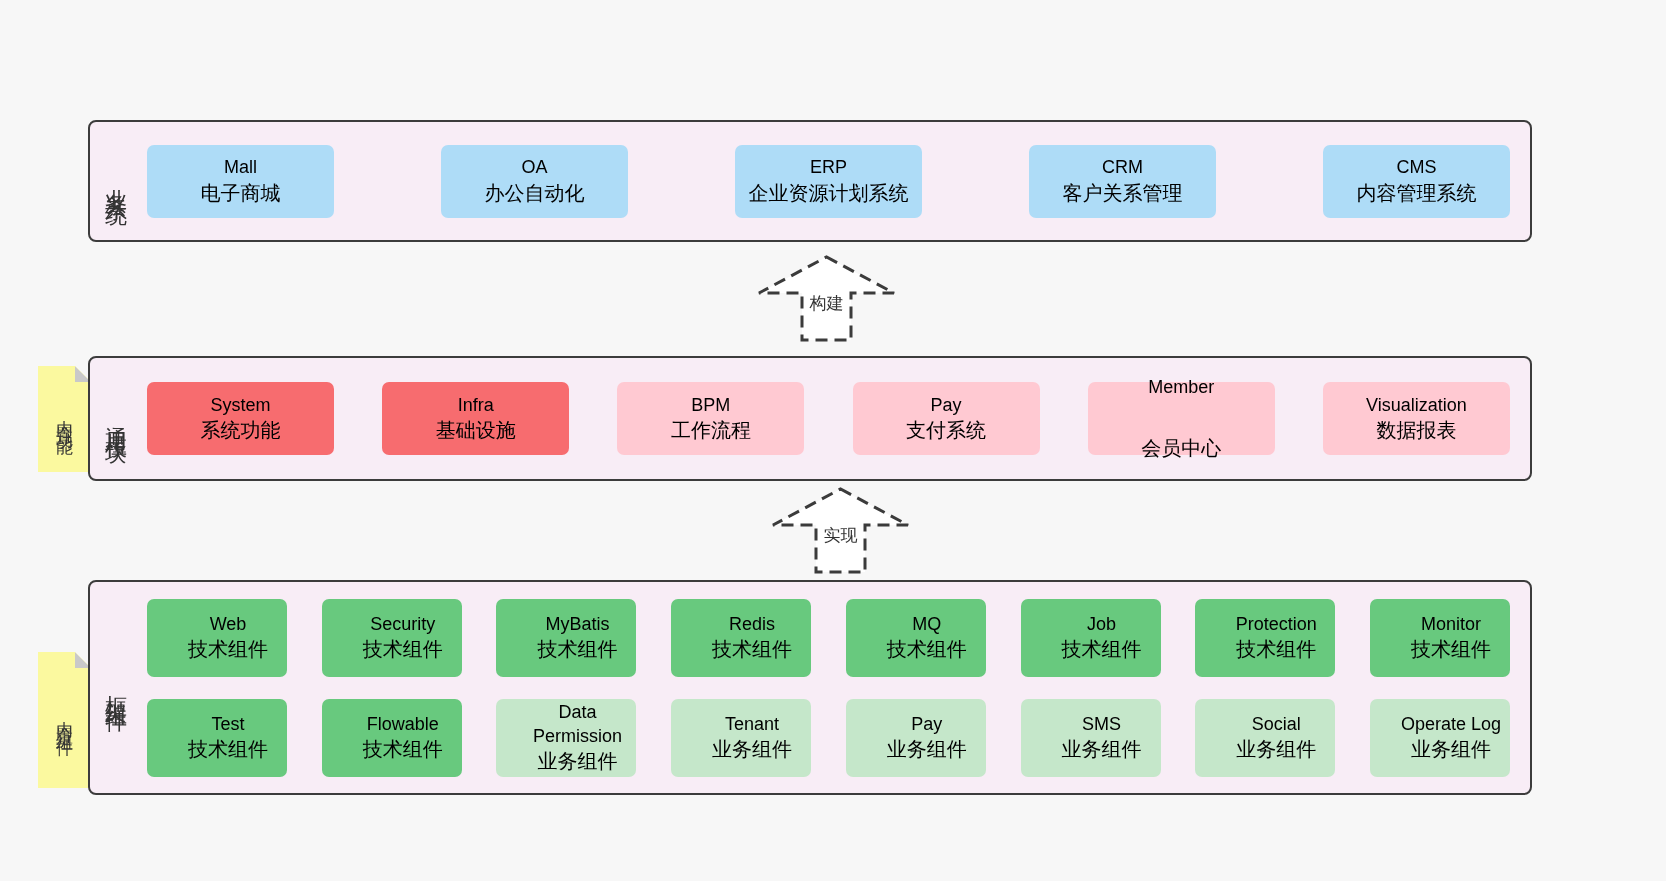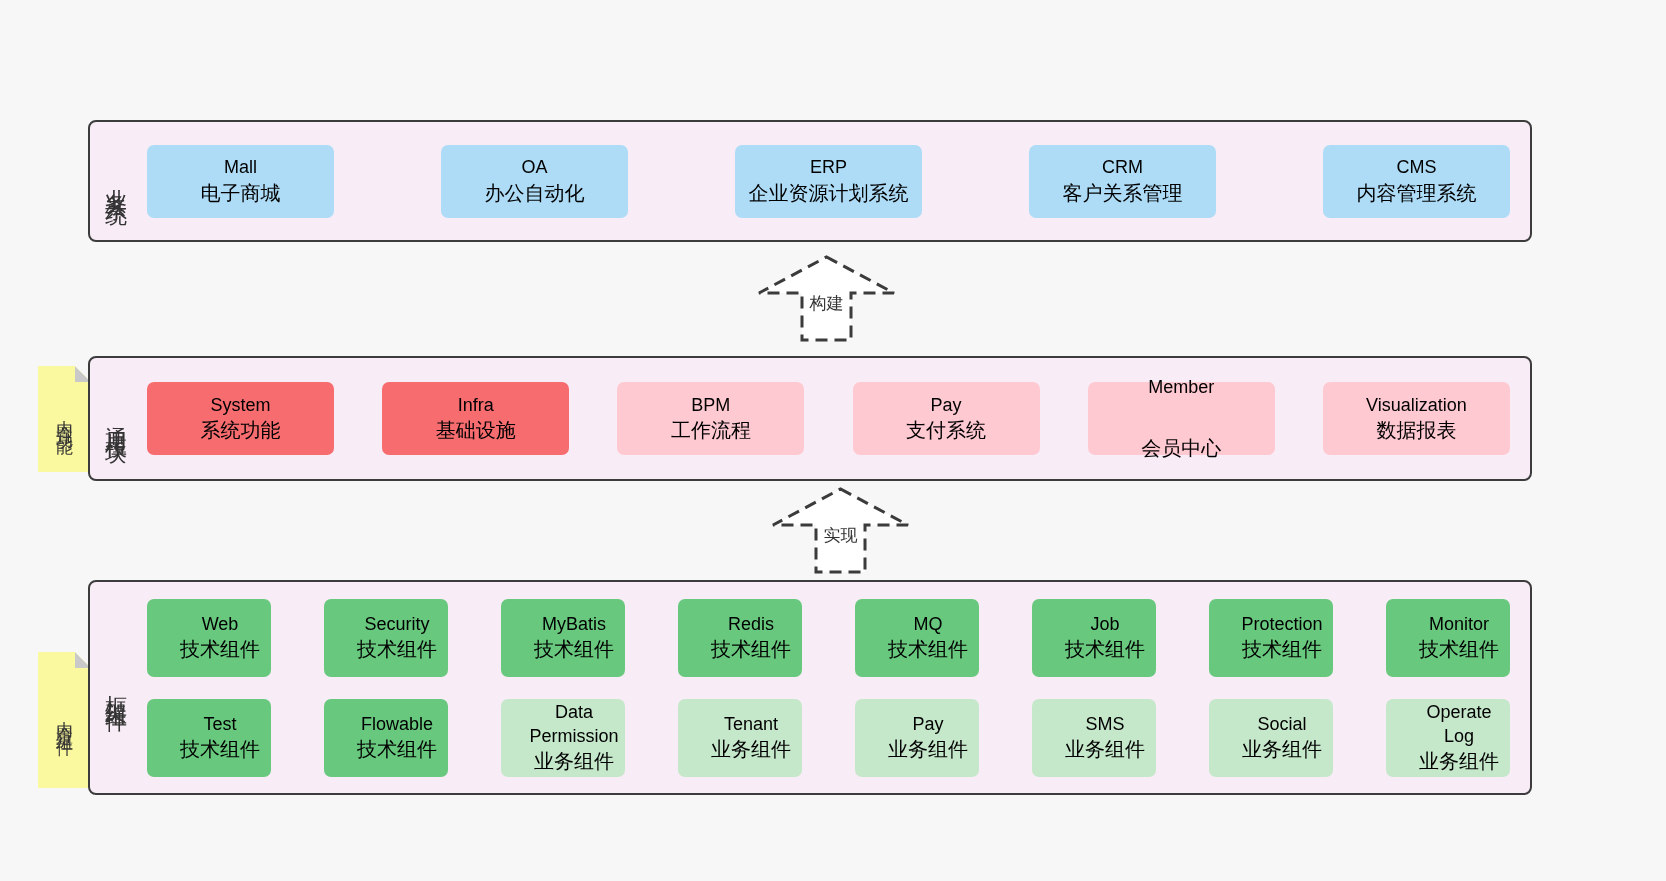--- a/index.html
+++ b/index.html
@@ -19,21 +19,21 @@
                  font-size:22px; letter-spacing:5px; color:#333; white-space:nowrap; }
 
   .rows { position:absolute; left:57px; right:20px; top:0; bottom:0;
           display:flex; flex-direction:column; justify-content:center; gap:22px; }
   .box-row { display:flex; justify-content:space-between; }
 
   .box { height:73px; border-radius:7px; display:flex; flex-direction:column;
          justify-content:center; align-items:center; text-align:center;
          color:#000000; line-height:1.3; padding:2px; }
   #panel-0 .box, #panel-1 .box { width:187px; }
-  #panel-2 .box { width:124px; height:78px;padding-left:24px; }
+  #panel-2 .box { width:140px; height:78px;padding-left:24px; }
   .box-title    { font-size:18px; }
   .box-subtitle { font-size:20px; }
 
   
   .sticky { position:absolute; left:38px; width:53px; background:#fbf99f; z-index:0;
             clip-path:polygon(0 0, calc(100% - 16px) 0, 100% 16px, 100% 100%, 0 100%);
             display:flex; align-items:center; justify-content:center; }
   .sticky::before { content:''; position:absolute; top:0; right:0; width:16px; height:16px;
             background:#c9c9c9; clip-path:polygon(0 0, 100% 100%, 0 100%); }
   #sticky-0 { top:366px; height:106px; }

